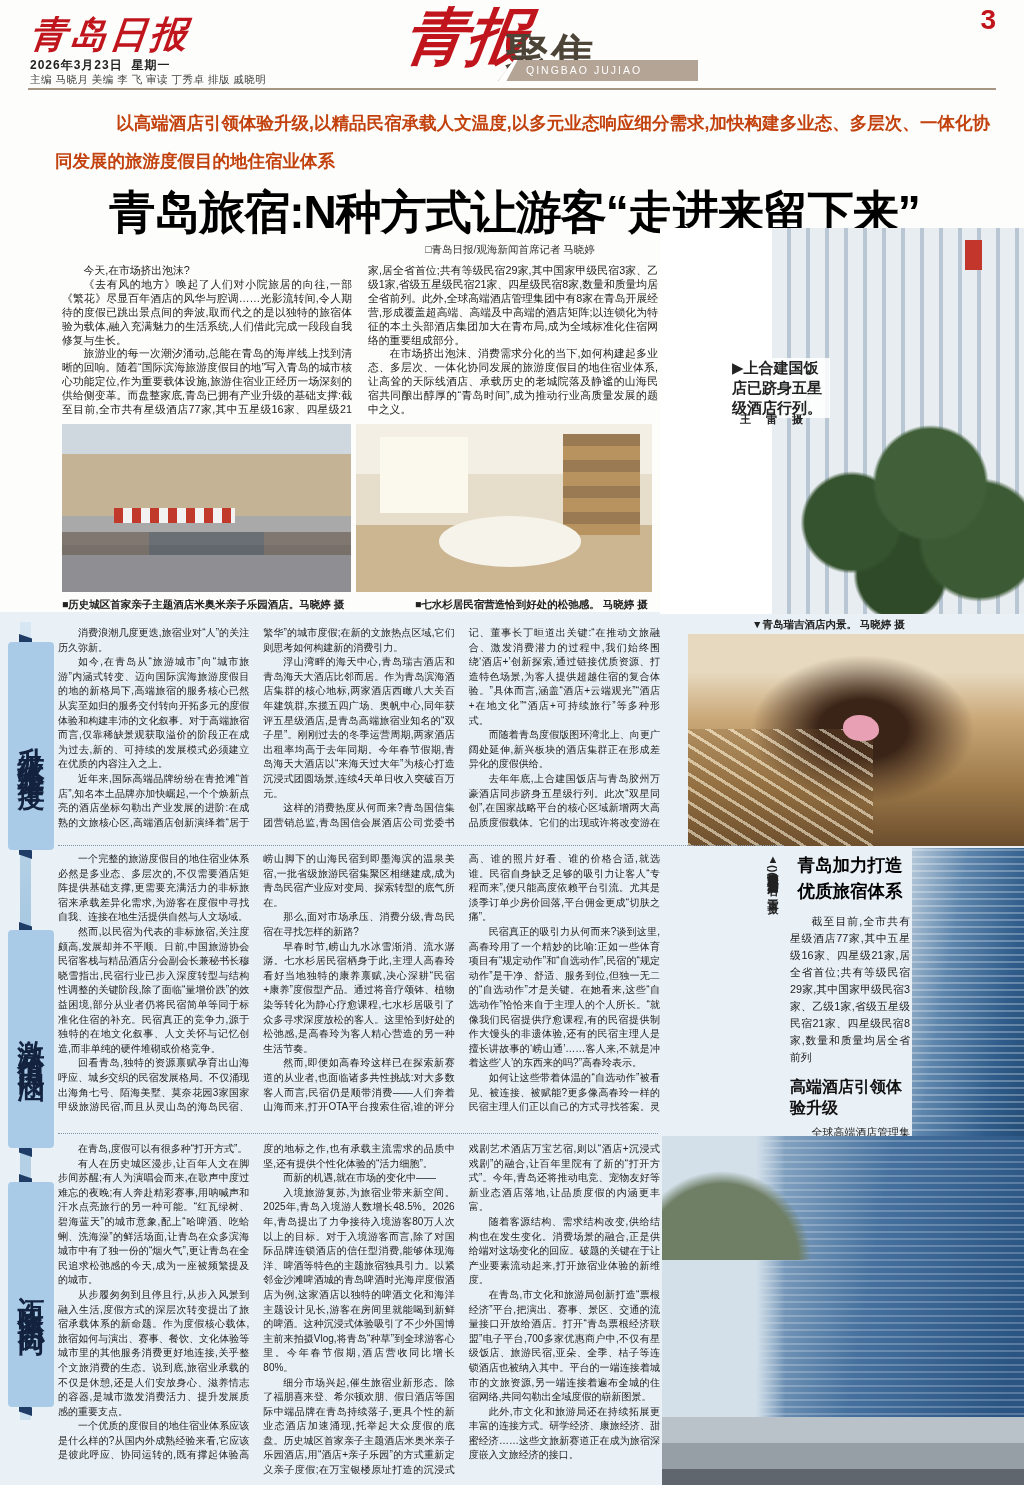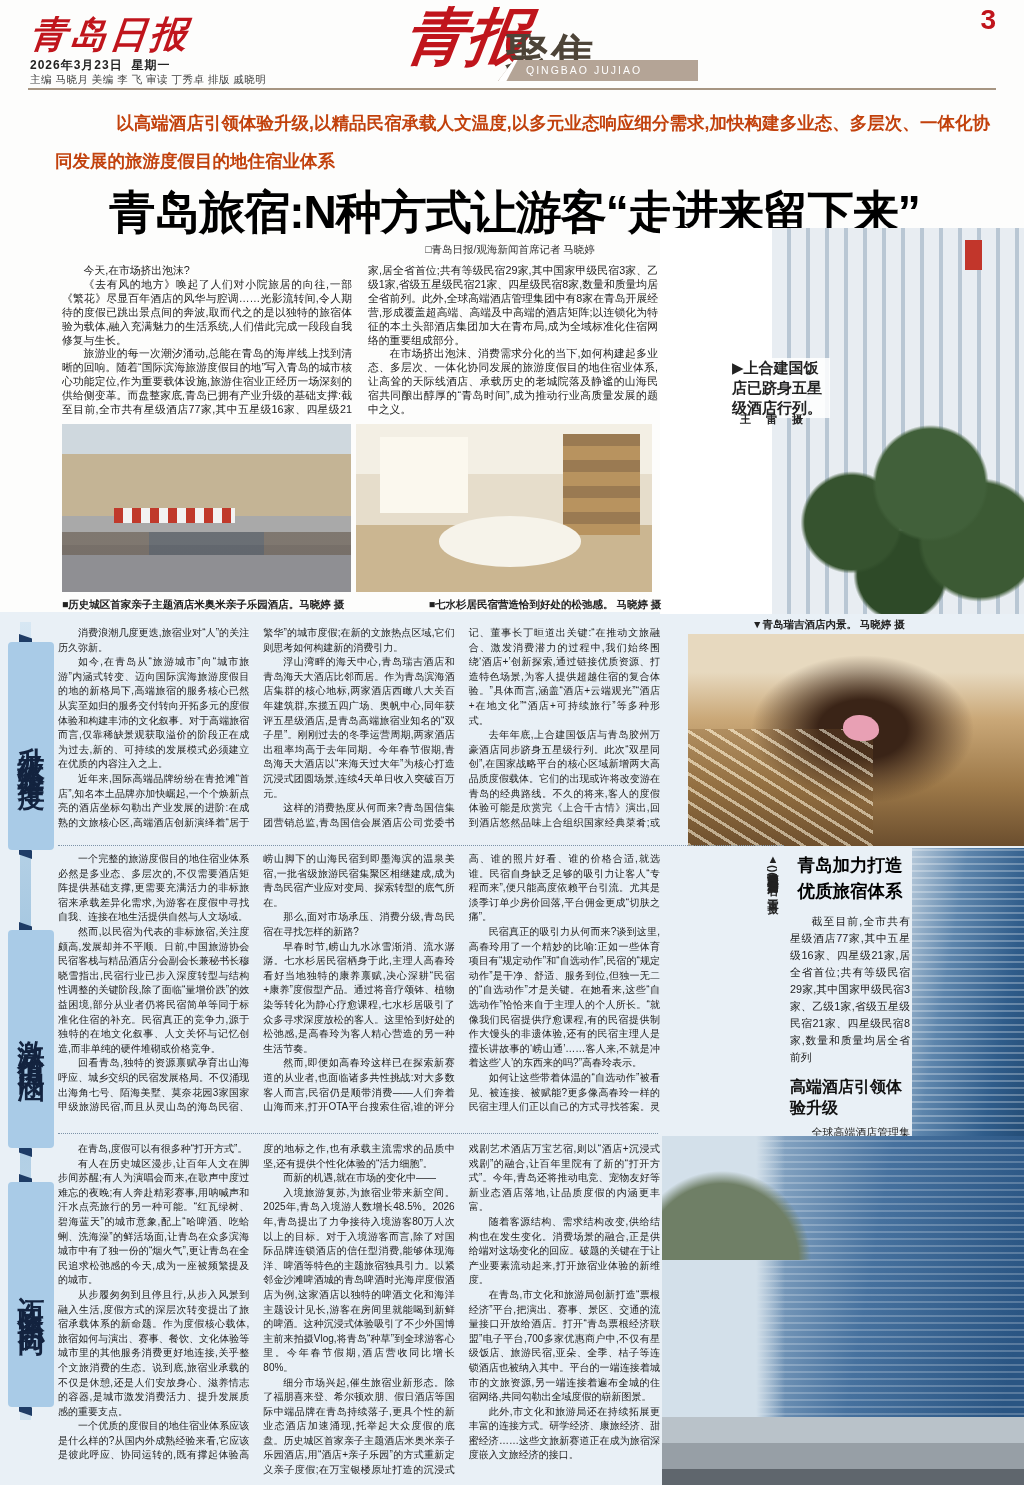--- a/index.html
+++ b/index.html
@@ -47,21 +47,21 @@
         writing-mode:vertical-rl;font-size:27px;font-weight:900;letter-spacing:7px;
         display:flex;align-items:center;justify-content:center;}
   .l1{top:642px;height:208px;}
   .l2{top:930px;height:218px;}
   .l3{top:1182px;height:225px;}
   .notch{left:19px;width:13px;height:13px;background:#1e3c66;
          clip-path:polygon(0 0,100% 35%,100% 100%,0 65%);}
   
   .cap{font-size:10.5px;font-weight:bold;color:#222;}
   .cap-miaomi{left:62px;top:598px;width:360px;}
-  .cap-qishui{left:415px;top:598px;width:260px;text-align:center;}
+  .cap-qishui{left:415px;top:598px;width:260px;}
   .cap-ruiji{left:752px;top:618px;width:220px;}
   .cap-aerial{left:720px;top:853px;height:182px;width:62px;writing-mode:vertical-rl;
               font-size:11px;font-weight:bold;line-height:19px;color:#222;}
   
   .ph{overflow:hidden;}
   .ph-shanghe{left:660px;top:228px;width:364px;height:386px;background:#fff;}
   .ph-shanghe .bldg{position:absolute;right:0;top:0;width:252px;height:100%;
      background:repeating-linear-gradient(90deg,#e8edf2 0 15px,#b9c7d4 15px 19px),
                 linear-gradient(180deg,#eef2f5,#cdd8e1);}
   .ph-shanghe .sign{position:absolute;right:42px;top:12px;width:17px;height:30px;background:#c2362b;}
@@ -176,20 +176,21 @@
 <div class="abs rail-label l1">升级体验维度</div>
 <div class="abs rail-label l2">激活价值内涵</div>
 <div class="abs rail-label l3">迈向体系协同</div>
 
 <div class="abs coltext s1">
     <p>消费浪潮几度更迭,旅宿业对“人”的关注历久弥新。</p>
     <p>如今,在青岛从“旅游城市”向“城市旅游”内涵式转变、迈向国际滨海旅游度假目的地的新格局下,高端旅宿的服务核心已然从宾至如归的服务交付转向开拓多元的度假体验和构建丰沛的文化叙事。对于高端旅宿而言,仅靠稀缺景观获取溢价的阶段正在成为过去,新的、可持续的发展模式必须建立在优质的内容注入之上。</p>
     <p>近年来,国际高端品牌纷纷在青抢滩“首店”,知名本土品牌亦加快崛起,一个个焕新点亮的酒店坐标勾勒出产业发展的进阶:在成熟的文旅核心区,高端酒店创新演绎着“居于繁华”的城市度假;在新的文旅热点区域,它们则思考如何构建新的消费引力。</p>
     <p>浮山湾畔的海天中心,青岛瑞吉酒店和青岛海天大酒店比邻而居。作为青岛滨海酒店集群的核心地标,两家酒店西瞰八大关百年建筑群,东揽五四广场、奥帆中心,同年获评五星级酒店,是青岛高端旅宿业知名的“双子星”。刚刚过去的冬季运营周期,两家酒店出租率均高于去年同期。今年春节假期,青岛海天大酒店以“来海天过大年”为核心打造沉浸式团圆场景,连续4天单日收入突破百万元。</p>
     <p>这样的消费热度从何而来?青岛国信集团营销总监,青岛国信会展酒店公司党委书记、董事长丁晅道出关键:“在推动文旅融合、激发消费潜力的过程中,我们始终围绕‘酒店+’创新探索,通过链接优质资源、打造特色场景,为客人提供超越住宿的复合体验。”具体而言,涵盖“酒店+云端观光”“酒店+在地文化”“酒店+可持续旅行”等多种形式。</p>
+    <p>而随着青岛度假版图环湾北上、向更广阔处延伸,新兴板块的酒店集群正在形成差异化的度假供给。</p>
     <p>去年年底,上合建国饭店与青岛胶州万豪酒店同步跻身五星级行列。此次“双星同创”,在国家战略平台的核心区域新增两大高品质度假载体。它们的出现或许将改变游在青岛的经典路线。不久的将来,客人的度假体验可能是欣赏完《上合千古情》演出,回到酒店悠然品味上合组织国家经典菜肴;或是从大沽河湿地骑行归来,享受一场身心愉悦的康养理疗。此外,依托毗邻胶东国际机场的区位优势,这里有望成为客人抵离青岛时一处兼顾品质与便捷的理想首宿或末站。</p>
   </div>
 <div class="abs dotted d1"></div>
 <div class="abs coltext s2">
     <p>一个完整的旅游度假目的地住宿业体系必然是多业态、多层次的,不仅需要酒店矩阵提供基础支撑,更需要充满活力的非标旅宿来承载差异化需求,为游客在度假中寻找自我、连接在地生活提供自然与人文场域。</p>
     <p>然而,以民宿为代表的非标旅宿,关注度颇高,发展却并不平顺。日前,中国旅游协会民宿客栈与精品酒店分会副会长兼秘书长穆晓雪指出,民宿行业已步入深度转型与结构性调整的关键阶段,除了面临“量增价跌”的效益困境,部分从业者仍将民宿简单等同于标准化住宿的补充。民宿真正的竞争力,源于独特的在地文化叙事、人文关怀与记忆创造,而非单纯的硬件堆砌或价格竞争。</p>
     <p>回看青岛,独特的资源禀赋孕育出山海呼应、城乡交织的民宿发展格局。不仅涌现出海角七号、陌海美墅、莫奈花园3家国家甲级旅游民宿,而且从灵山岛的海岛民宿、崂山脚下的山海民宿到即墨海滨的温泉美宿,一批省级旅游民宿集聚区相继建成,成为青岛民宿产业应对变局、探索转型的底气所在。</p>
     <p>那么,面对市场承压、消费分级,青岛民宿在寻找怎样的新路?</p>
     <p>早春时节,崂山九水冰雪渐消、流水潺潺。七水杉居民宿栖身于此,主理人高春玲看好当地独特的康养禀赋,决心深耕“民宿+康养”度假型产品。通过将音疗颂钵、植物染等转化为静心疗愈课程,七水杉居吸引了众多寻求深度放松的客人。这里恰到好处的松弛感,是高春玲为客人精心营造的另一种生活节奏。</p>
     <p>然而,即便如高春玲这样已在探索新赛道的从业者,也面临诸多共性挑战:对大多数客人而言,民宿仍是顺带消费——人们奔着山海而来,打开OTA平台搜索住宿,谁的评分高、谁的照片好看、谁的价格合适,就选谁。民宿自身缺乏足够的吸引力让客人“专程而来”,便只能高度依赖平台引流。尤其是淡季订单少房价回落,平台佣金更成“切肤之痛”。</p>

